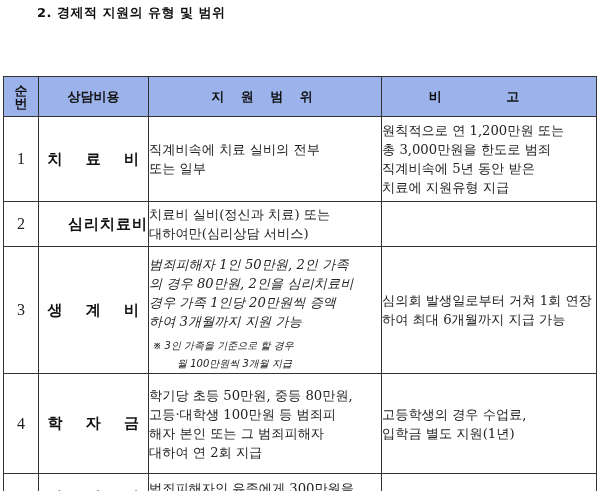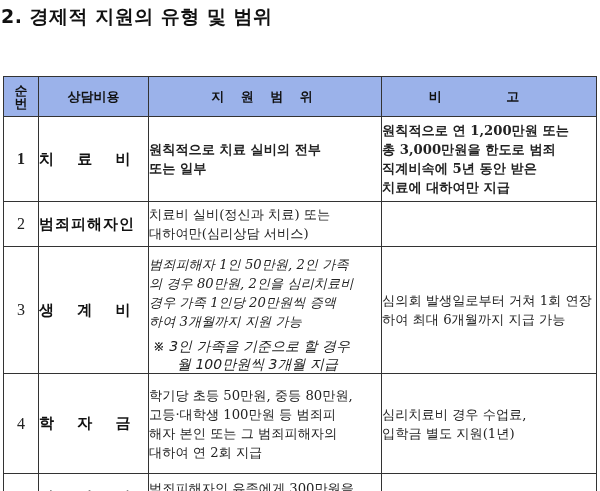--- a/index.html
+++ b/index.html
@@ -1,20 +1,20 @@
 <!DOCTYPE html>
 <html><head>
 <meta charset="utf-8">
 <style>
   html, body { margin: 0; padding: 0; background: #ffffff; }
   body { width: 600px; height: 491px; position: relative; overflow: hidden; }
   .title {
     position: absolute; left: 1px; top: 4px;
-    font-family: "DejaVu Sans", sans-serif; font-weight: bold; font-size: 19px;
-    color: #111; letter-spacing: 0.5px;
+    font-family: "DejaVu Sans", sans-serif; font-weight: bold; font-size: 13px;
+    color: #111; letter-spacing: 0.5px; padding-left: 36px;
   }
   table.grid {
     position: absolute; left: 3px; top: 48px;
     width: 593px; border-collapse: collapse;
     border: 1px solid #a21caf;
     table-layout: fixed;
     margin-top: 28px;
   }
   table.grid td, table.grid th {
     border: 1px solid #333;
@@ -28,40 +28,40 @@
     color: #111; text-align: center;
   }
   th.no-head { font-size: 12px; line-height: 13px; }
   th.spaced { letter-spacing: 6px; }
   th.remarks-head { letter-spacing: 30px; }
   td.no {
     text-align: center;
     font-family: "Liberation Serif", "DejaVu Serif", serif; font-size: 16px; color: #222;
   }
   td.type {
-    text-align: left;
+    text-align: right;
     font-family: "DejaVu Sans", sans-serif; font-weight: bold; font-size: 15px; color: #111;
   }
   td.type.wide-spaced { letter-spacing: 9px; }
   td.type.tight { letter-spacing: 1px; }
   td.body {
     font-family: "DejaVu Serif", serif; font-size: 13.2px; color: #222;
     line-height: 19px;
     padding: 0 5px 0 6px;
     text-align: justify;
     text-align-last: left;
   }
   td.body.top { vertical-align: top; padding-top: 8px; }
   .note {
-    font-family: "DejaVu Sans", sans-serif; font-size: 14px; line-height: 18px;
+    font-family: "DejaVu Sans", sans-serif; font-size: 10px; line-height: 18px;
     margin-top: 6px; padding-left: 4px;
   }
   .note-line2 { padding-left: 24px; display: block; }
   .line { display: block; }
-  tr.r1 td { height: 84px; font-weight: bold; }
+  tr.r1 td { height: 84px; }
   tr.r2 td { height: 44px; }
   tr.r3 td { height: 112px; }
   tr.r4 td { height: 99px; }
   tr.r5 td { height: 47px; }
 </style>
 </head>
 <body>
 
 <div class="title">2. 경제적 지원의 유형 및 범위</div>
 
@@ -78,33 +78,33 @@
       <th>상담비용</th>
       <th class="spaced">지 원 범 위</th>
       <th class="remarks-head">비 고</th>
     </tr>
   </thead>
   <tbody>
     <tr class="r1">
       <td class="no">1</td>
       <td class="type wide-spaced">치 료 비</td>
       <td class="body">
-        <span class="line">원칙적으로 치료 실비의 전부</span>
+        <span class="line">직계비속에 치료 실비의 전부</span>
         <span class="line">또는 일부</span>
       </td>
       <td class="body">
         <span class="line">원칙적으로 연 1,200만원 또는</span>
         <span class="line">총 3,000만원을 한도로 범죄</span>
         <span class="line">직계비속에 5년 동안 받은</span>
-        <span class="line">치료에 대하여만 지급</span>
+        <span class="line">치료에 지원유형 지급</span>
       </td>
     </tr>
     <tr class="r2">
       <td class="no">2</td>
-      <td class="type tight">범죄피해자인</td>
+      <td class="type tight">심리치료비</td>
       <td class="body">
         <span class="line">치료비 실비(정신과 치료) 또는</span>
         <span class="line">대하여만(심리상담 서비스)</span>
       </td>
       <td class="body"></td>
     </tr>
     <tr class="r3">
       <td class="no">3</td>
       <td class="type wide-spaced">생 계 비</td>
       <td class="body top" style="padding-top:8px;font-style:italic;">
@@ -121,25 +121,25 @@
         <span class="line">심의회 발생일로부터 거쳐 1회 연장</span>
         <span class="line">하여 최대 6개월까지 지급 가능</span>
       </td>
     </tr>
     <tr class="r4">
       <td class="no">4</td>
       <td class="type wide-spaced">학 자 금</td>
       <td class="body">
         <span class="line">학기당 초등 50만원, 중등 80만원,</span>
         <span class="line">고등·대학생 100만원 등 범죄피</span>
-        <span class="line">해자 본인 또는 그 범죄피해자의</span>
+        <span class="line">해자 본인 또는 그 범죄피해자</span>
         <span class="line">대하여 연 2회 지급</span>
       </td>
       <td class="body">
-        <span class="line">심리치료비 경우 수업료,</span>
+        <span class="line">고등학생의 경우 수업료,</span>
         <span class="line">입학금 별도 지원(1년)</span>
       </td>
     </tr>
     <tr class="r5">
       <td class="no">5</td>
       <td class="type wide-spaced">장 례 비</td>
       <td class="body">
         <span class="line">범죄피해자인 유족에게 300만원을</span>
         <span class="line">한도로 장례 실비 지급</span>
       </td>

